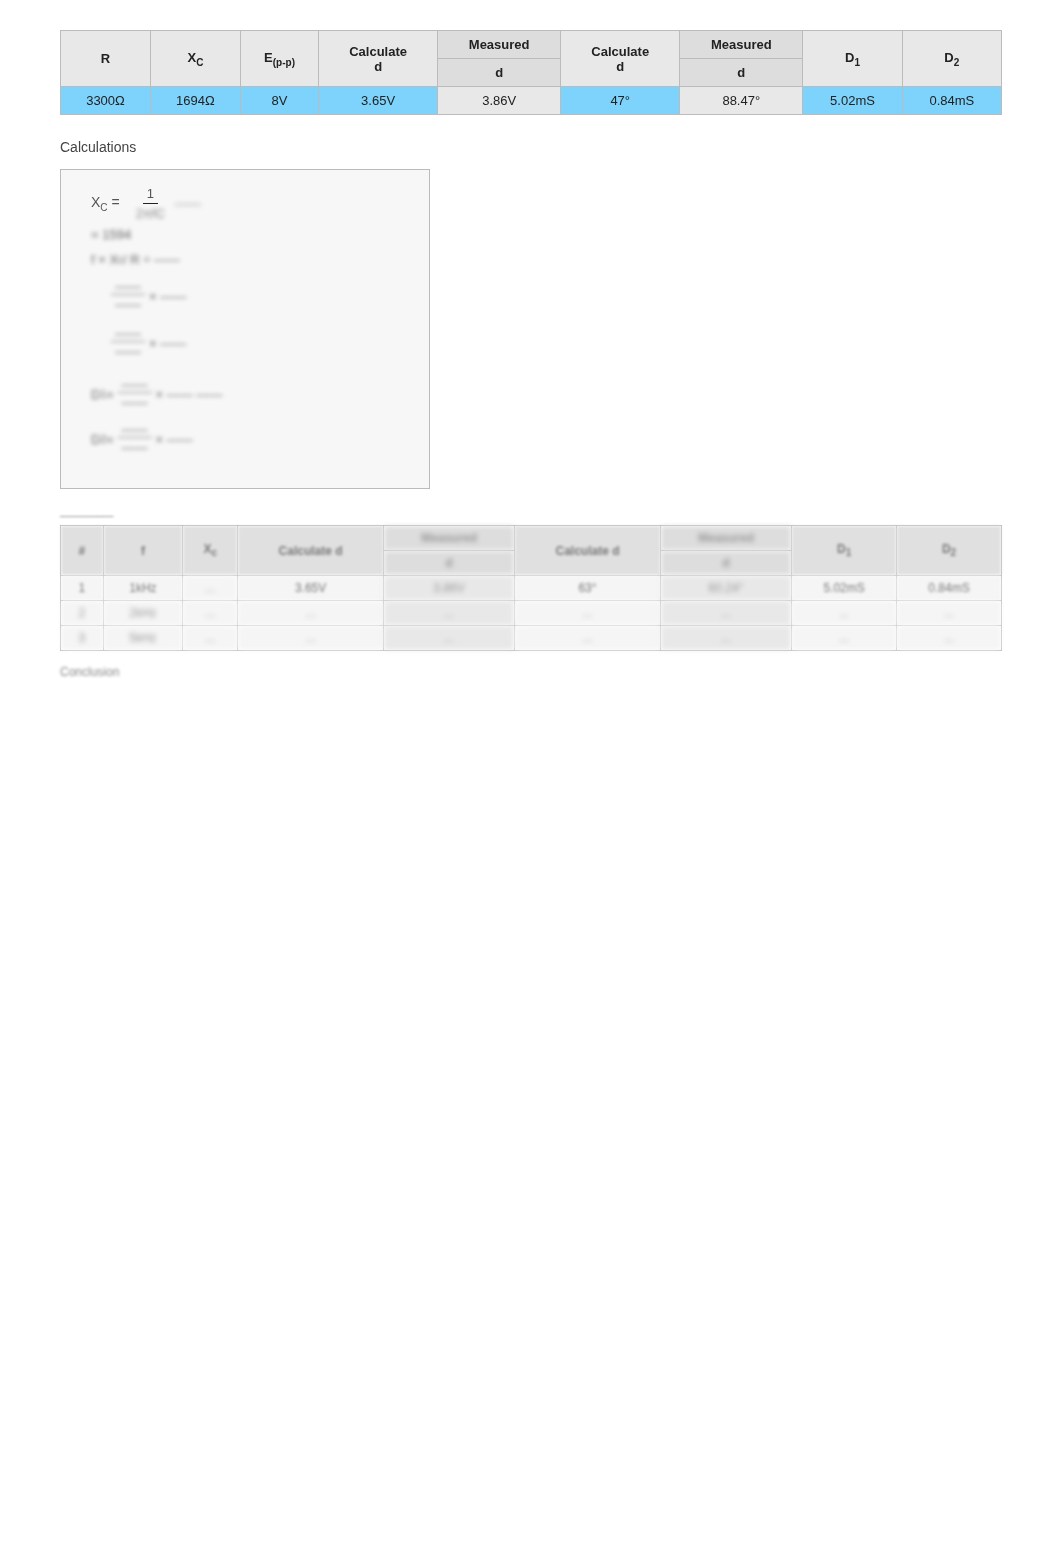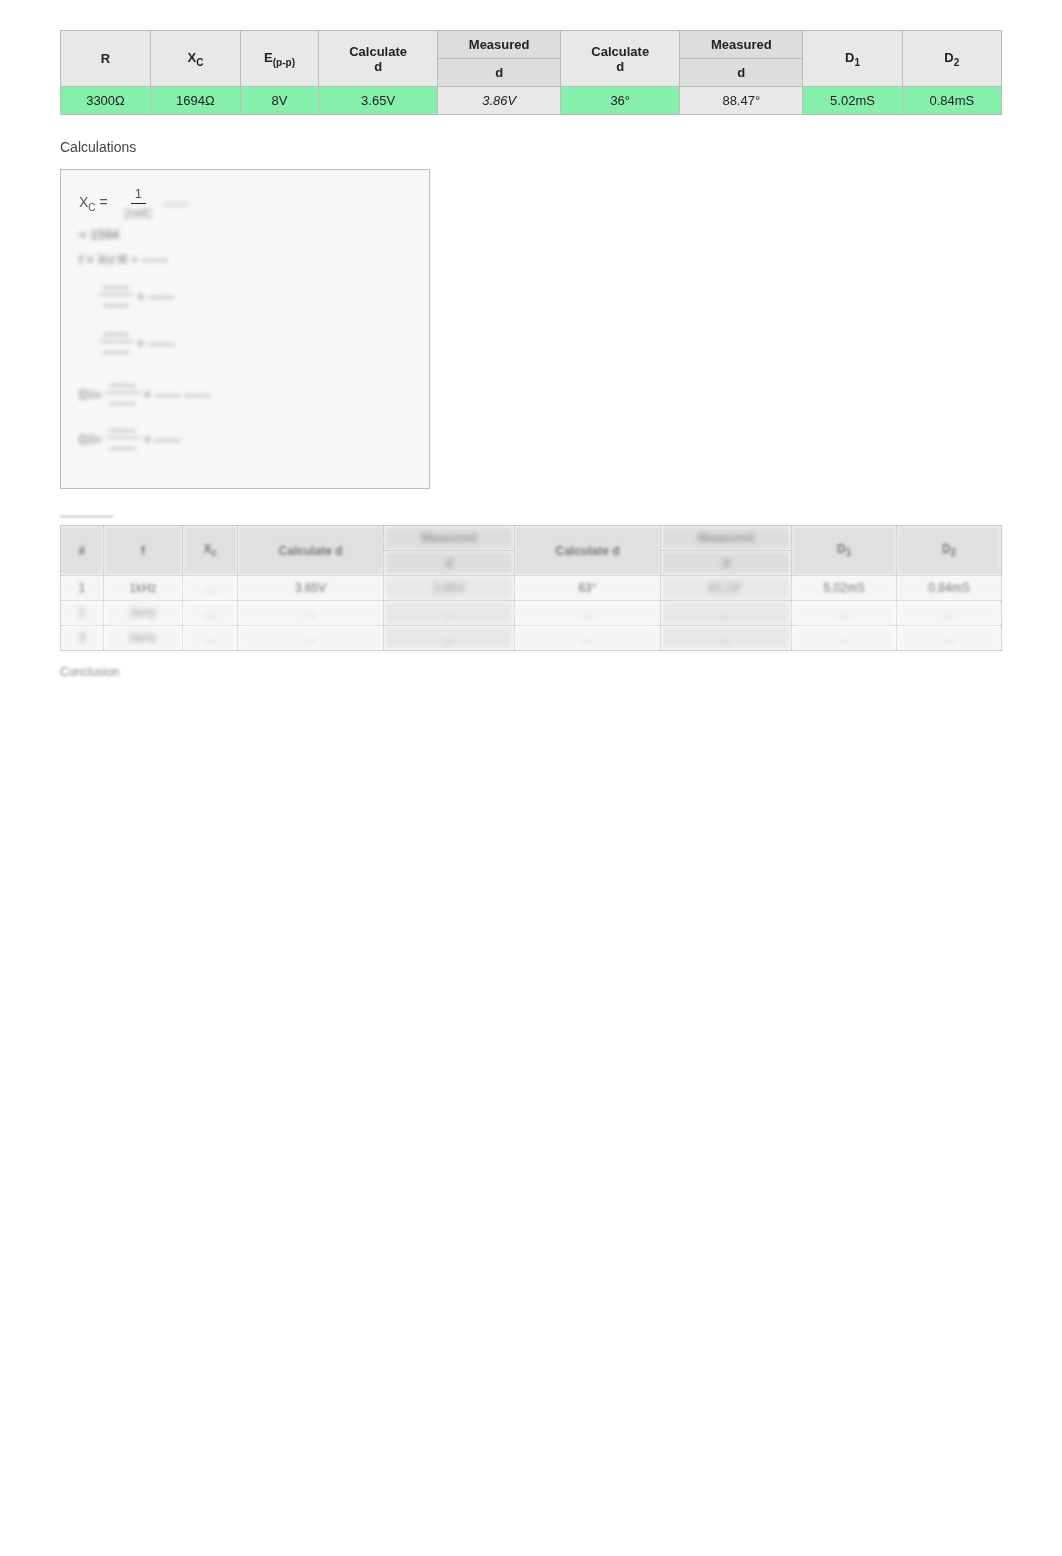--- a/index.html
+++ b/index.html
@@ -25,41 +25,41 @@
       padding: 6px 10px;
       text-align: center;
       vertical-align: middle;
       font-size: 13px;
     }
     .main-table thead th {
       background: #e8e8e8;
       font-weight: bold;
     }
     .main-table td {
-      background: #86efac;
+      background: #7dd3fc;
     }
     sub, sup {
       font-size: 10px;
     }
 
     
     .calculations-label {
       font-size: 14px;
       color: #444;
       margin-bottom: 14px;
       margin-top: 8px;
     }
 
     
     .calc-box {
       border: 1px solid #bbb;
       background: #f7f7f7;
       width: 370px;
       min-height: 320px;
-      padding: 16px 18px;
+      padding: 16px 30px;
       margin-bottom: 14px;
       position: relative;
     }
     .calc-line {
       margin-bottom: 10px;
       display: flex;
       align-items: center;
       font-size: 13px;
       color: #555;
       filter: blur(1.5px);
@@ -163,22 +163,22 @@
       <th style="background:#ddd;">d</th>
       <th style="background:#ddd;">d</th>
     </tr>
   </thead>
   <tbody>
     <tr>
       <td>3300Ω</td>
       <td>1694Ω</td>
       <td>8V</td>
       <td>3.65V</td>
-      <td style="background:#e8e8e8;font-style:italic;">3.86V</td>
-      <td>36°</td>
+      <td style="background:#e8e8e8;">3.86V</td>
+      <td>47°</td>
       <td style="background:#e8e8e8;">88.47°</td>
       <td>5.02mS</td>
       <td>0.84mS</td>
     </tr>
   </tbody>
 </table>
 
 <div class="calculations-label">Calculations</div>
 
 <div class="calc-box">

